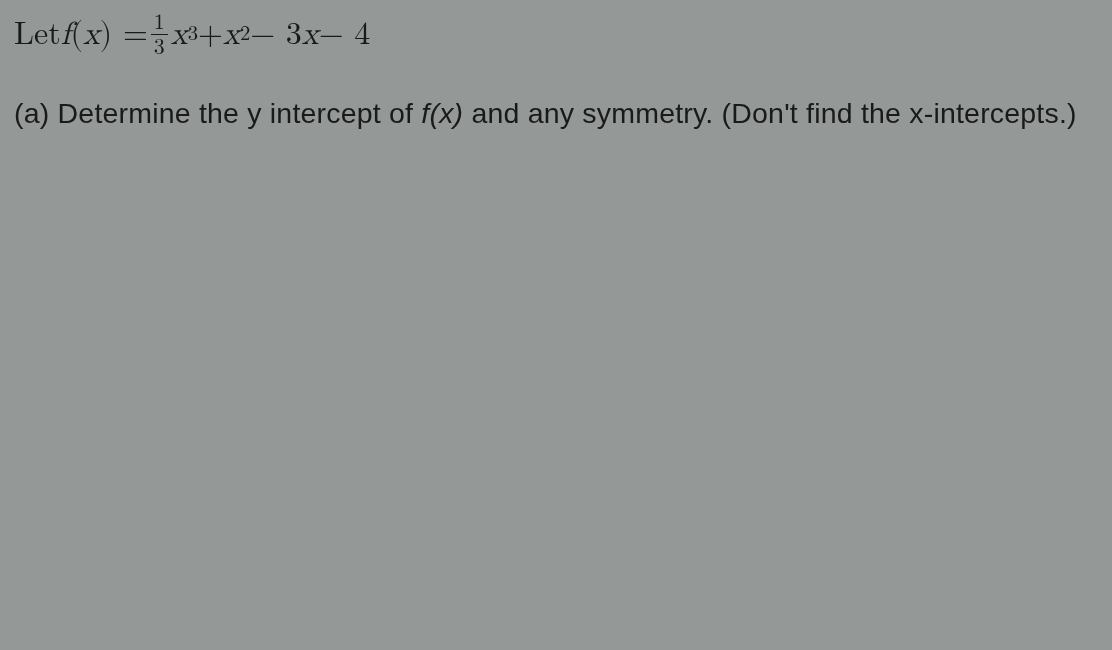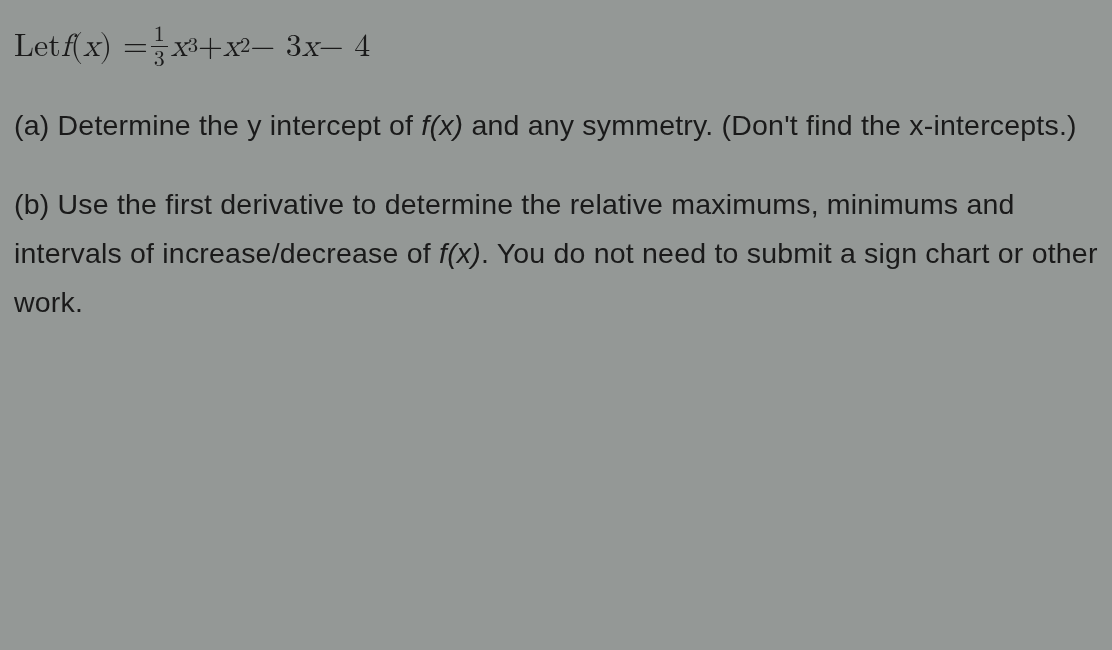--- a/index.html
+++ b/index.html
@@ -5,21 +5,21 @@
     body {
       margin: 0;
       padding: 0;
       background: #949896;
       font-family: Georgia, "Times New Roman", serif;
       width: 1112px;
       height: 650px;
       overflow: hidden;
     }
     .page {
-      padding: 20px 14px;
+      padding: 8px 14px;
       color: #1a1a1a;
       font-size: 30px;
       line-height: 1.65;
     }
     .equation-line {
       margin-bottom: 28px;
       font-family: "Latin Modern Math", "Cambria Math", "Times New Roman", serif;
       font-size: 32px;
       display: flex;
       align-items: center;
@@ -85,18 +85,15 @@
       <sup>2</sup>
     <span> − 3</span>
     <span class="math-var">x</span>
     <span> − 4</span>
   </div>
 
   <div class="question-block">
     <span>(a)  Determine the y intercept of </span><span class="fx">f(x)</span><span> and any symmetry.  (Don't find the x-intercepts.)</span>
   </div>
 
-  <div class="question-block">
-    <span>(b)  Use the first derivative to determine the relative maximums, minimums and intervals of increase/decrease of </span><span class="fx">f(x)</span><span>.  You do not need to submit a sign chart or other work.</span>
-  </div>
 
 
 </div>
 
 </body></html>

